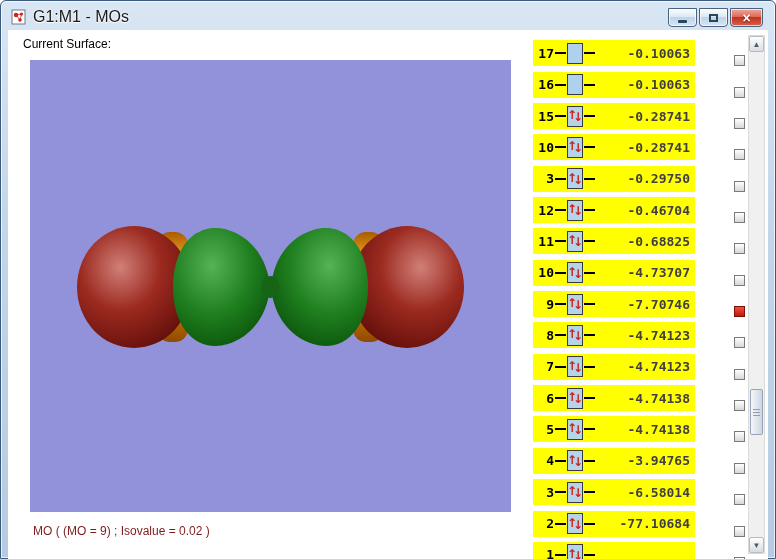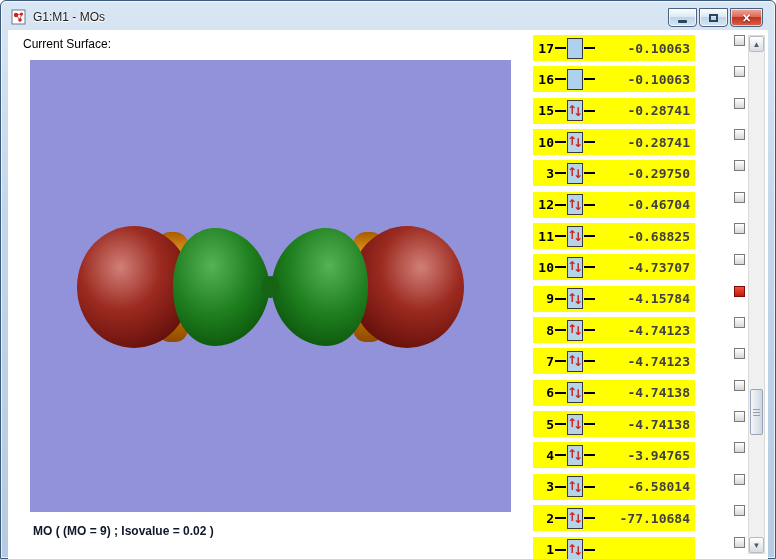--- a/index.html
+++ b/index.html
@@ -14,21 +14,21 @@
     border:1px solid #3c5a7a;border-radius:6px 6px 0 0;
     box-shadow:inset 0 0 0 1px rgba(255,255,255,.65);
   }
   .titlebar{
     position:absolute;left:1px;top:1px;right:1px;height:29px;
     display:flex;align-items:center;padding-left:9px;
     border-radius:5px 5px 0 0;
   }
   .app-icon{width:16px;height:16px;margin-right:6px;flex:0 0 auto;}
   .title-text{
-    font-size:12px;color:#1a1a1a;text-shadow:0 0 3px #fff,0 1px 0 #fff;
+    font-size:16px;color:#1a1a1a;text-shadow:0 0 3px #fff,0 1px 0 #fff;
   }
   .win-btns{position:absolute;top:7px;right:12px;display:flex;gap:2px;}
   .win-btn{
     width:29px;height:19px;box-sizing:border-box;
     border:1px solid #49637f;border-radius:0 0 4px 4px;
     background:linear-gradient(#fbfdfe 0%,#dcе9f5 45%,#bfd4e8 50%,#d6e5f3 100%);
     background:linear-gradient(#fbfdfe 0%,#dce9f5 45%,#bfd4e8 50%,#d6e5f3 100%);
     box-shadow:inset 0 0 0 1px rgba(255,255,255,.7);
     display:flex;align-items:center;justify-content:center;cursor:default;
   }
@@ -42,24 +42,24 @@
   
   .client{
     position:absolute;left:8px;top:30px;width:760px;height:529px;
     background:#fff;overflow:hidden;
   }
   .surface-label{position:absolute;left:15px;top:7px;font-size:12px;color:#000;}
   .surface-view{
     position:absolute;left:22px;top:30px;width:481px;height:452px;
   }
   .surface-view svg{display:block;}
-  .surface-caption{position:absolute;left:25px;top:494px;font-size:12px;color:#0f172a;font-weight:bold;}
+  .surface-caption{position:absolute;left:25px;top:494px;font-size:12px;color:#7f1d1d;}
   
   .mo-list{position:absolute;left:525px;top:5px;width:212px;}
-  .mo-row{height:31.35px;display:flex;align-items:flex-start;gap:28px;}
+  .mo-row{height:31.35px;display:flex;align-items:flex-end;gap:28px;}
   .mo-yellow{
     background:#ffff00;height:26px;width:172px;box-sizing:border-box;
     display:flex;align-items:center;padding:0 5px 0 3px;
   }
   .mo-num{
     width:18px;text-align:right;flex:0 0 auto;
     font:bold 13px "DejaVu Sans Mono",monospace;color:#000;
   }
   .mo-line{width:11px;height:2px;background:#000;flex:0 0 auto;margin:0 1px;}
   .mo-box{
@@ -286,21 +286,21 @@
 
   <div class="mo-row selected">
     <div class="mo-yellow">
       <span class="mo-num">9</span>
       <span class="mo-line"></span>
       <span class="mo-box">
         <span class="arr arr-up">↑</span>
         <span class="arr arr-down">↓</span>
       </span>
       <span class="mo-line"></span>
-      <span class="mo-energy">-4.15784</span>
+      <span class="mo-energy">-7.70746</span>
     </div>
     <span class="mo-check"></span>
   </div>
 
   <div class="mo-row">
     <div class="mo-yellow">
       <span class="mo-num">8</span>
       <span class="mo-line"></span>
       <span class="mo-box">
         <span class="arr arr-up">↑</span>

